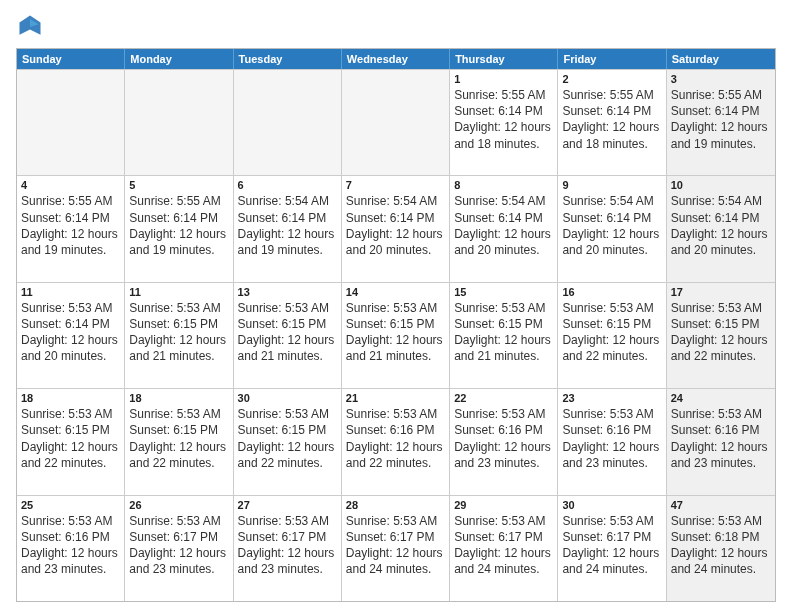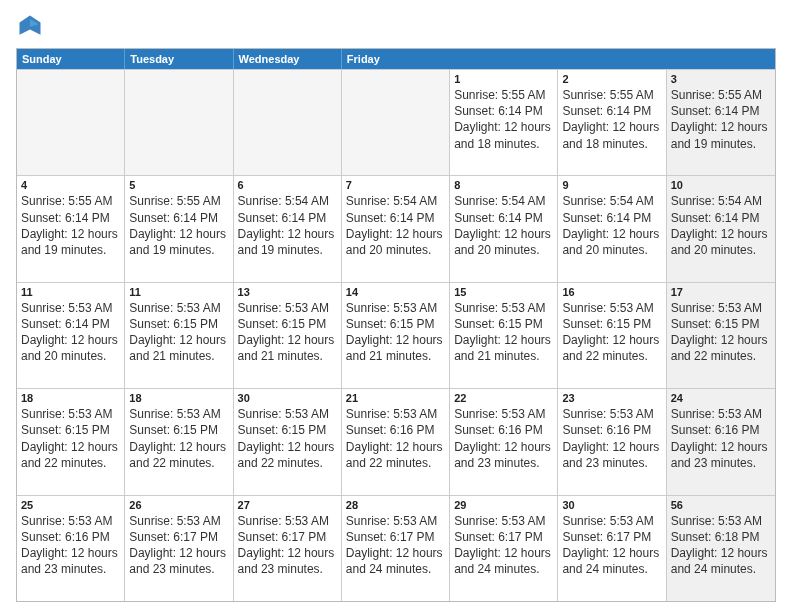--- a/index.html
+++ b/index.html
@@ -132,23 +132,26 @@
     </div>
     <div class="title-block">
       <div class="title-month"></div>
       <div class="title-location"></div>
     </div>
   </div>
 
   <div class="calendar">
     <div class="cal-header">
     <div class="cal-header-cell">Sunday</div>
+        <div class="cal-header-cell">Monday</div>
         <div class="cal-header-cell">Tuesday</div>
         <div class="cal-header-cell">Wednesday</div>
+        <div class="cal-header-cell">Thursday</div>
         <div class="cal-header-cell">Friday</div>
+        <div class="cal-header-cell">Saturday</div>
       </div>
     <div class="cal-body">
     <div class="cal-row">
           <div class="cal-cell empty"></div>
           <div class="cal-cell empty"></div>
           <div class="cal-cell empty"></div>
           <div class="cal-cell empty"></div>
           <div class="cal-cell">
             <div class="day-num">1</div>
             <div class="day-info" style="white-space: pre-line;">Sunrise: 5:55 AM
@@ -361,21 +364,21 @@
 and 24 minutes.</div>
           </div>
           <div class="cal-cell">
             <div class="day-num">30</div>
             <div class="day-info" style="white-space: pre-line;">Sunrise: 5:53 AM
 Sunset: 6:17 PM
 Daylight: 12 hours
 and 24 minutes.</div>
           </div>
           <div class="cal-cell shaded">
-            <div class="day-num">56</div>
+            <div class="day-num">47</div>
             <div class="day-info" style="white-space: pre-line;">Sunrise: 5:53 AM
 Sunset: 6:18 PM
 Daylight: 12 hours
 and 24 minutes.</div>
           </div>
         </div>
       </div>
   </div>
 </div>
 

